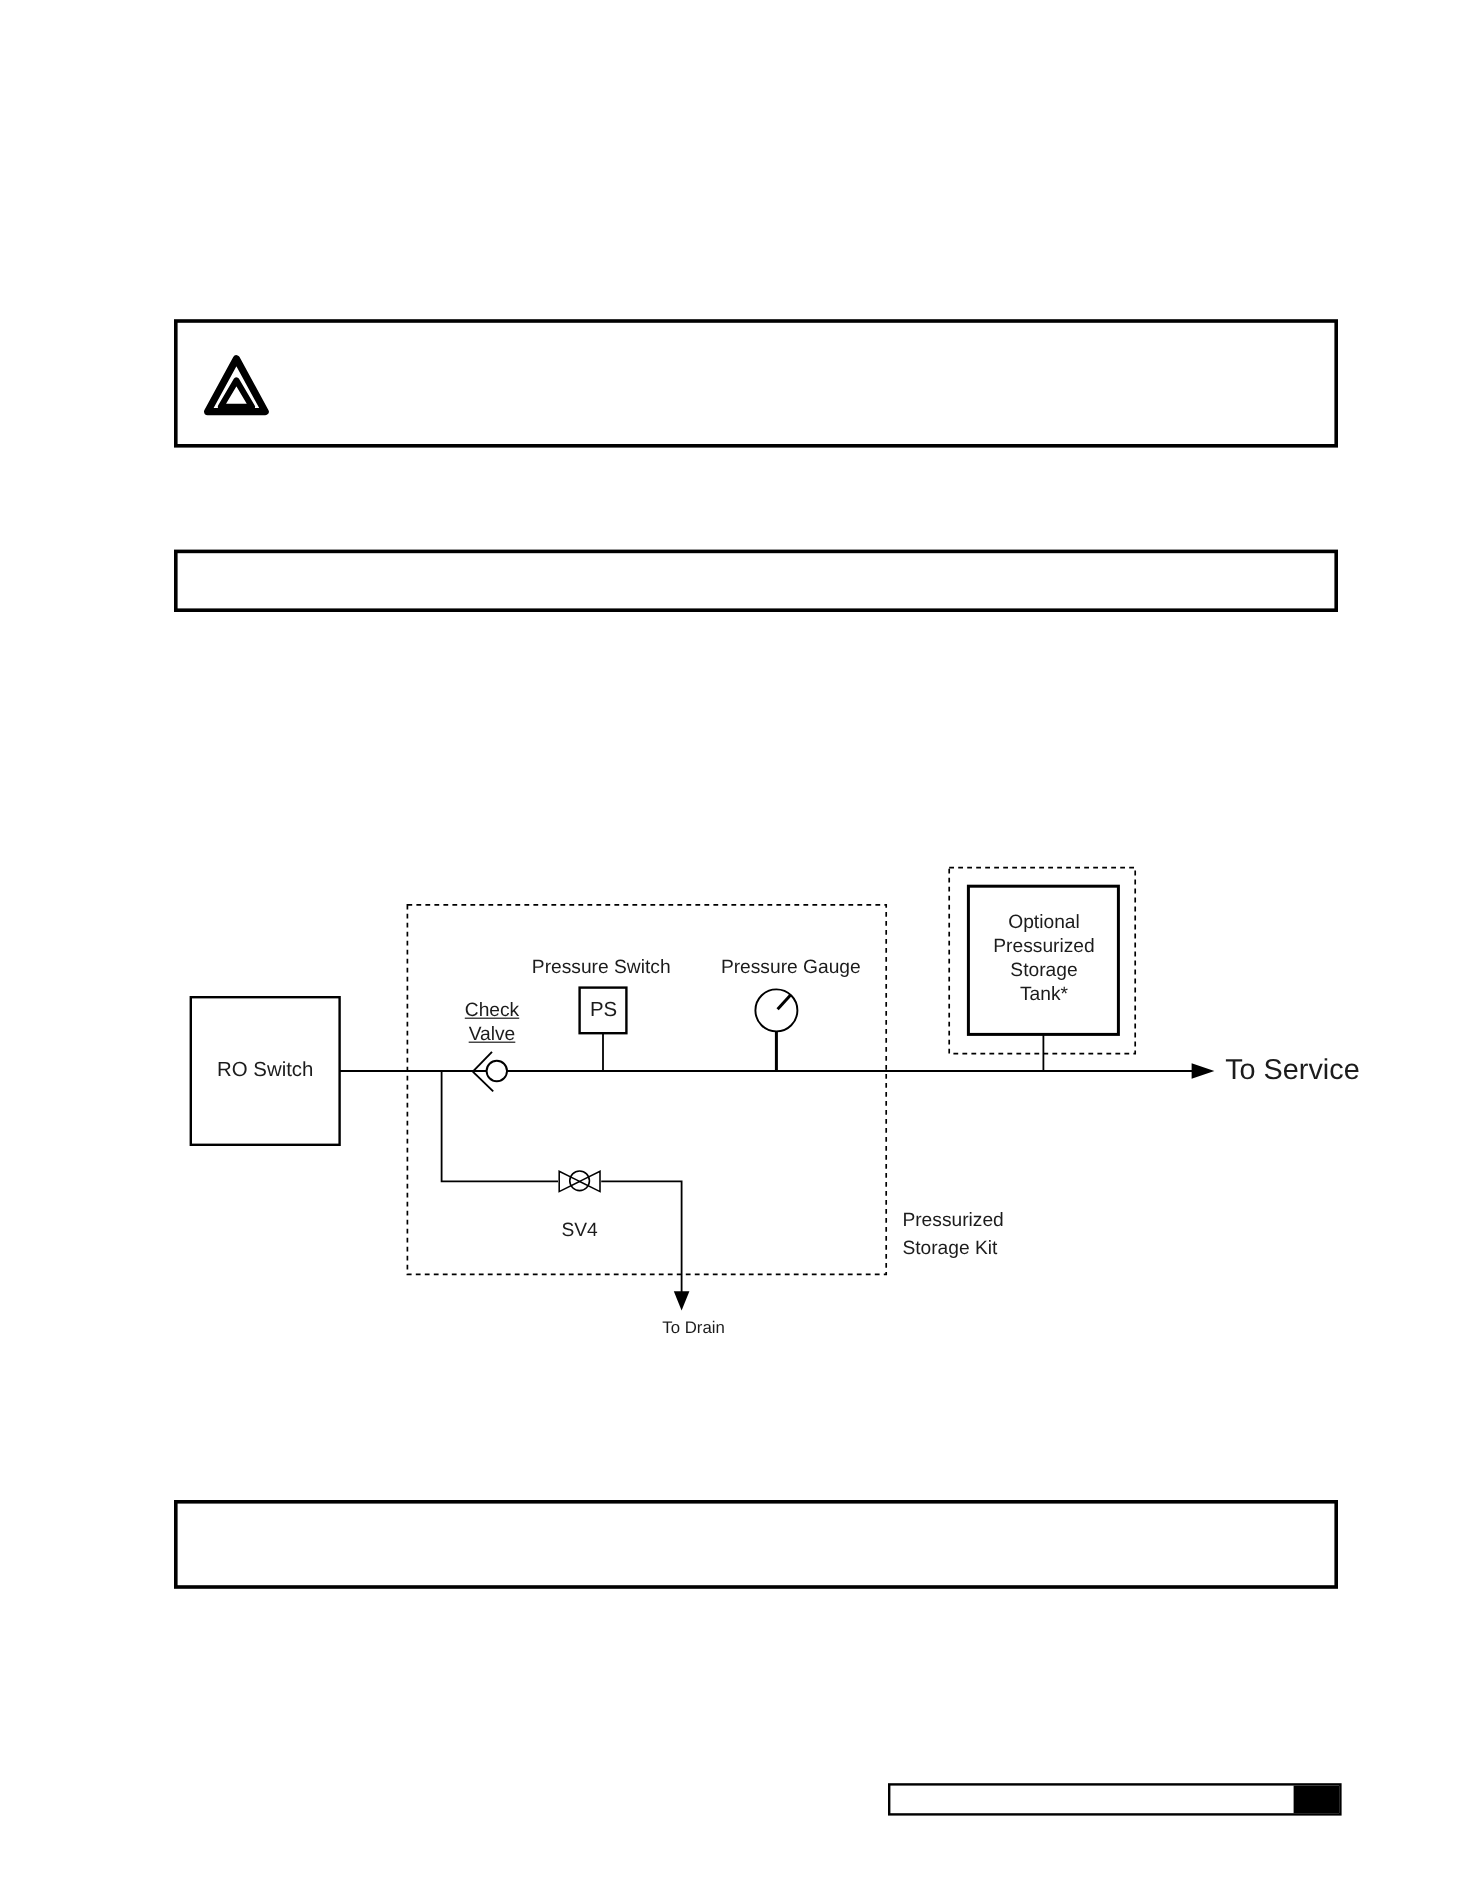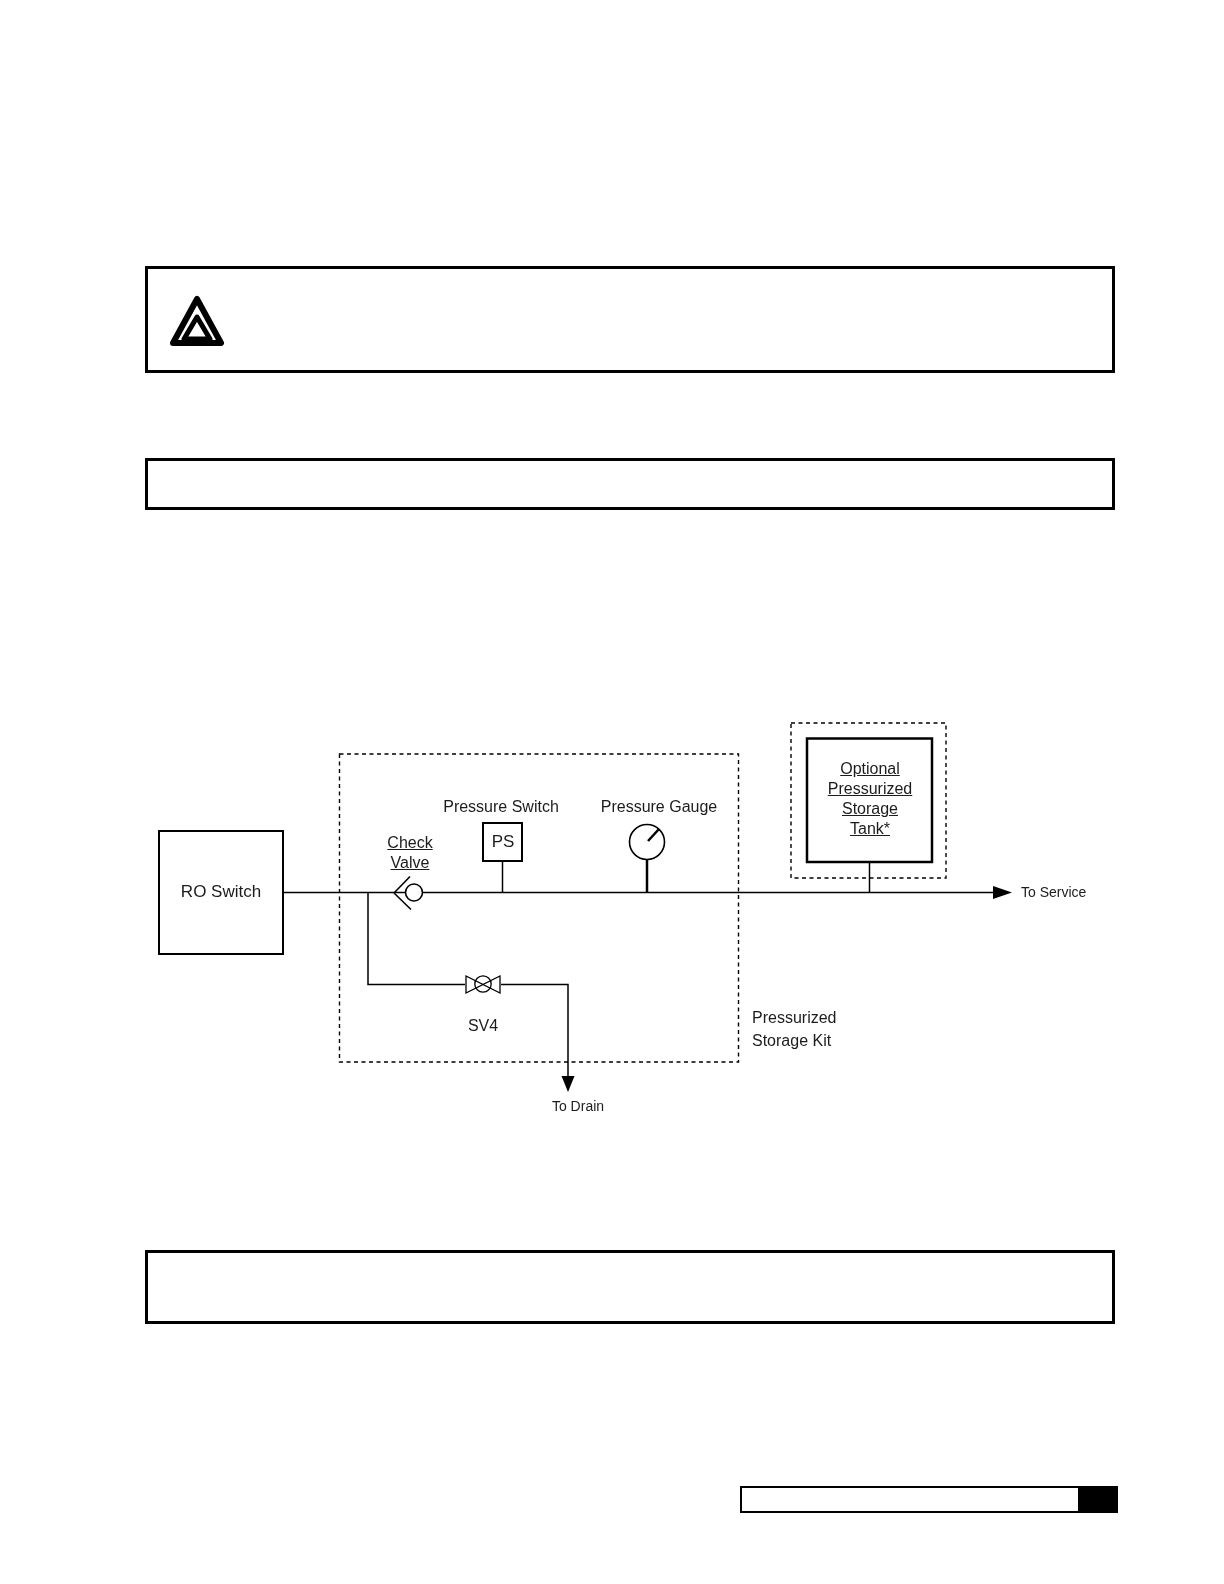--- a/index.html
+++ b/index.html
@@ -44,23 +44,23 @@
     color: #1c1c1c;
   }
   .label.center { transform: translate(-50%, -50%); }
 
   #ro-system-label      { left: 221px;  top: 892px;  font-size: 17px; }
   #check-valve-label    { left: 410px;  top: 853px; text-decoration: underline; }
   #pressure-switch-label{ left: 501px;  top: 807px;  white-space: nowrap; }
   #ps-label             { left: 503px;  top: 842px;  font-size: 17px; }
   #pressure-gauge-label { left: 659px;  top: 807px;  white-space: nowrap; }
   #sv4-label            { left: 483px;  top: 1026px; }
-  #tank-label           { left: 870px;  top: 799px; text-decoration: underline; }
+  #tank-label           { left: 870px;  top: 799px; }
   #kit-label            { left: 752px;  top: 1006px; transform: none; text-align: left; line-height: 23px; }
-  #to-service-label     { left: 1021px; top: 892px;  transform: translate(0, -50%); font-size: 14px; white-space: nowrap; }
+  #to-service-label     { left: 1021px; top: 892px;  transform: translate(0, -50%); font-size: 24px; white-space: nowrap; }
   #to-drain-label       { left: 578px;  top: 1106px; font-size: 14px; white-space: nowrap; }
 
   #footer-bar {
     position: absolute;
     left: 740px; top: 1486px;
     width: 378px; height: 27px;
     border: 2px solid #000000;
     background: #ffffff;
   }
   #footer-black-tab {

